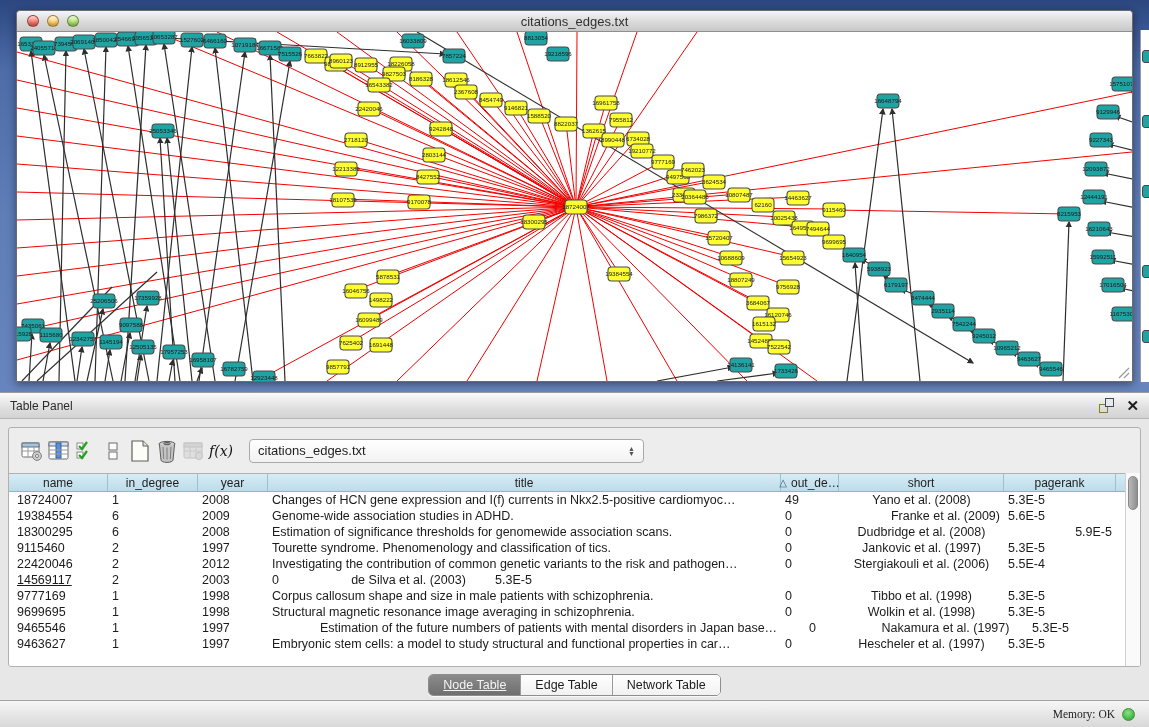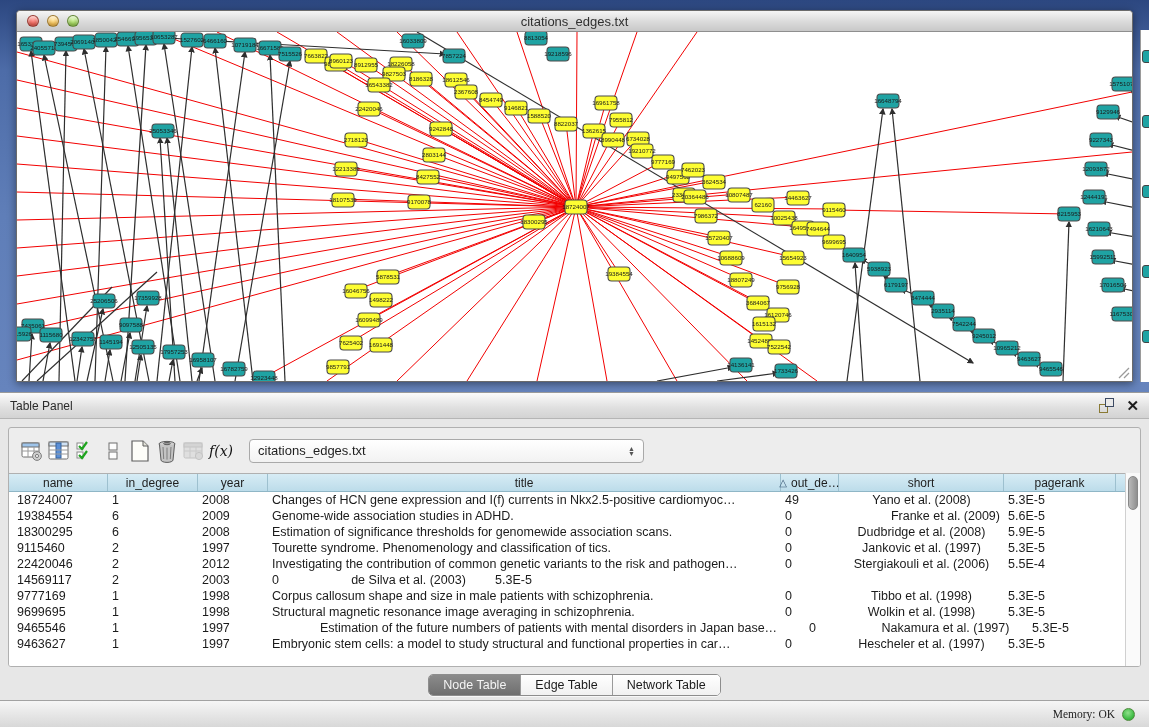--- a/index.html
+++ b/index.html
@@ -62,21 +62,21 @@
   .vscroll { position:absolute; right:0; top:45px; bottom:0; width:15px; background:#fafafa; border-left:1px solid #d0d0d0; }
   .vthumb { position:absolute; left:2px; top:3px; width:10px; height:34px; border-radius:6px;
     background:linear-gradient(90deg,#b9b9b9,#8f8f8f); border:1px solid #888; cursor:pointer; }
 
   .tabs-row { position:absolute; left:0; right:0; top:255px; display:flex; justify-content:center; }
   .seg { display:flex; border:1px solid #8d8d8d; border-radius:5px; overflow:hidden; background:#fff;
     box-shadow:0 1px 0 rgba(255,255,255,.7); }
   .seg-btn { font-size:12.5px; padding:3px 14px; color:#1c1c1c; background:linear-gradient(180deg,#ffffff,#f1f1f1);
     border-right:1px solid #9a9a9a; cursor:pointer; }
   .seg-btn:last-child { border-right:none; }
-  .seg-btn.active { background:linear-gradient(180deg,#8b8b8b,#6f6f6f); color:#f4f4f4; }
+  .seg-btn.active { background:linear-gradient(180deg,#8b8b8b,#6f6f6f); color:#f4f4f4;text-decoration:underline; }
 
   .statusbar { height:27px; background:linear-gradient(180deg,#f6f6f6,#d8d8d8);
     border-top:1px solid #a2a2a2; display:flex; align-items:center; justify-content:flex-end; padding:0 14px; gap:7px;font-family:Liberation Serif, serif; }
   .mem-label { font-size:11.5px; color:#222; }
   .led { width:13px; height:13px; border-radius:50%; border:1px solid #4e8a3c;
     background:radial-gradient(circle at 45% 35%, #8fe08a, #3dbb43 65%, #2da135); }
 </style>
 </head>
 <body>
 
@@ -832,42 +832,42 @@
             <div class="td" style="width: 165px; text-align: right;">Franke et al. (2009)</div>
             <div class="td" style="width: 112px; text-align: left;">5.6E-5</div>
           </div>
           <div class="tr">
             <div class="td" style="width: 99px; text-align: left; padding-left: 8px;">18300295</div>
             <div class="td" style="width: 90px; text-align: left;">6</div>
             <div class="td" style="width: 70px; text-align: left;">2008</div>
             <div class="td" style="width: 513px; text-align: left;">Estimation of significance thresholds for genomewide association scans.</div>
             <div class="td" style="width: 58px; text-align: left;">0</div>
             <div class="td" style="width: 165px; text-align: center;">Dudbridge et al. (2008)</div>
-            <div class="td" style="width: 112px; text-align: left;">5.9E-5</div>
+            <div class="td" style="width: 112px; text-align: right;">5.9E-5</div>
           </div>
           <div class="tr">
             <div class="td" style="width: 99px; text-align: left; padding-left: 8px;">9115460</div>
             <div class="td" style="width: 90px; text-align: left;">2</div>
             <div class="td" style="width: 70px; text-align: left;">1997</div>
             <div class="td" style="width: 513px; text-align: left;">Tourette syndrome. Phenomenology and classification of tics.</div>
             <div class="td" style="width: 58px; text-align: left;">0</div>
             <div class="td" style="width: 165px; text-align: center;">Jankovic et al. (1997)</div>
             <div class="td" style="width: 112px; text-align: left;">5.3E-5</div>
           </div>
           <div class="tr">
             <div class="td" style="width: 99px; text-align: left; padding-left: 8px;">22420046</div>
             <div class="td" style="width: 90px; text-align: left;">2</div>
             <div class="td" style="width: 70px; text-align: left;">2012</div>
             <div class="td" style="width: 513px; text-align: left;">Investigating the contribution of common genetic variants to the risk and pathogen…</div>
             <div class="td" style="width: 58px; text-align: left;">0</div>
             <div class="td" style="width: 165px; text-align: center;">Stergiakouli et al. (2006)</div>
             <div class="td" style="width: 112px; text-align: left;">5.5E-4</div>
           </div>
           <div class="tr">
-            <div class="td" style="width: 99px; text-align: left; padding-left: 8px;">14569117</div>
+            <div class="td" style="width: 99px; text-align: left; padding-left: 8px; text-decoration: underline;">14569117</div>
             <div class="td" style="width: 90px; text-align: left;">2</div>
             <div class="td" style="width: 70px; text-align: left;">2003</div>
             <div class="td" style="width: 58px; text-align: left;">0</div>
             <div class="td" style="width: 165px; text-align: center;">de Silva et al. (2003)</div>
             <div class="td" style="width: 112px; text-align: left;">5.3E-5</div>
           </div>
           <div class="tr">
             <div class="td" style="width: 99px; text-align: left; padding-left: 8px;">9777169</div>
             <div class="td" style="width: 90px; text-align: left;">1</div>
             <div class="td" style="width: 70px; text-align: left;">1998</div>

